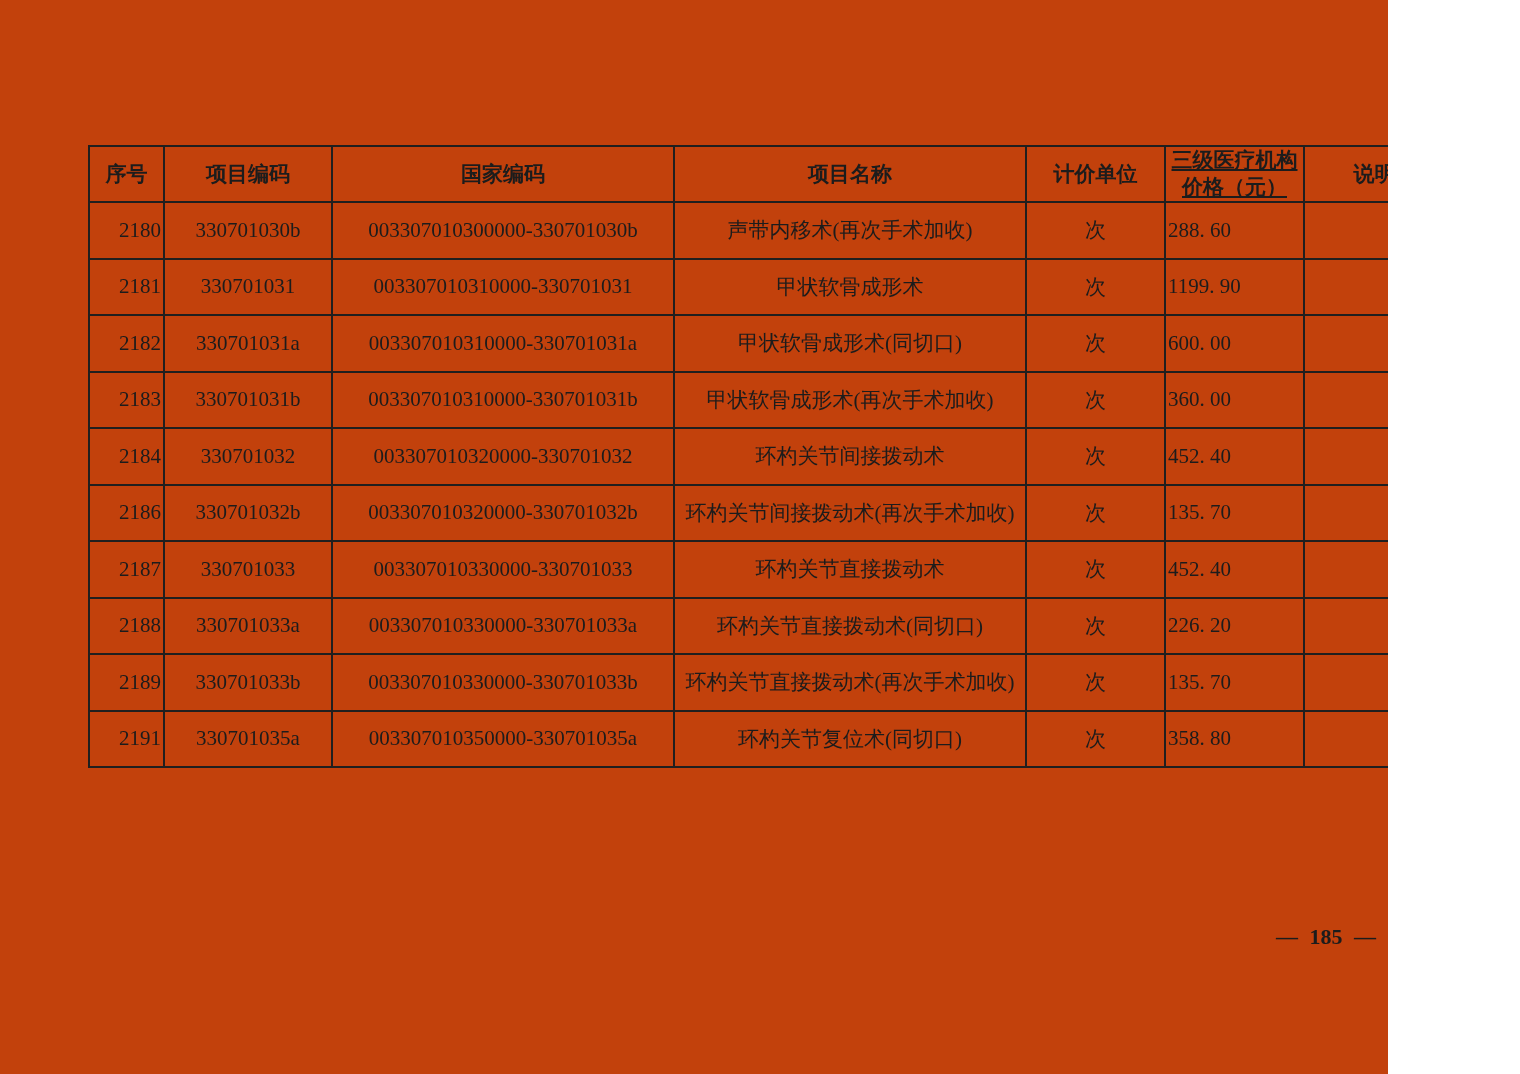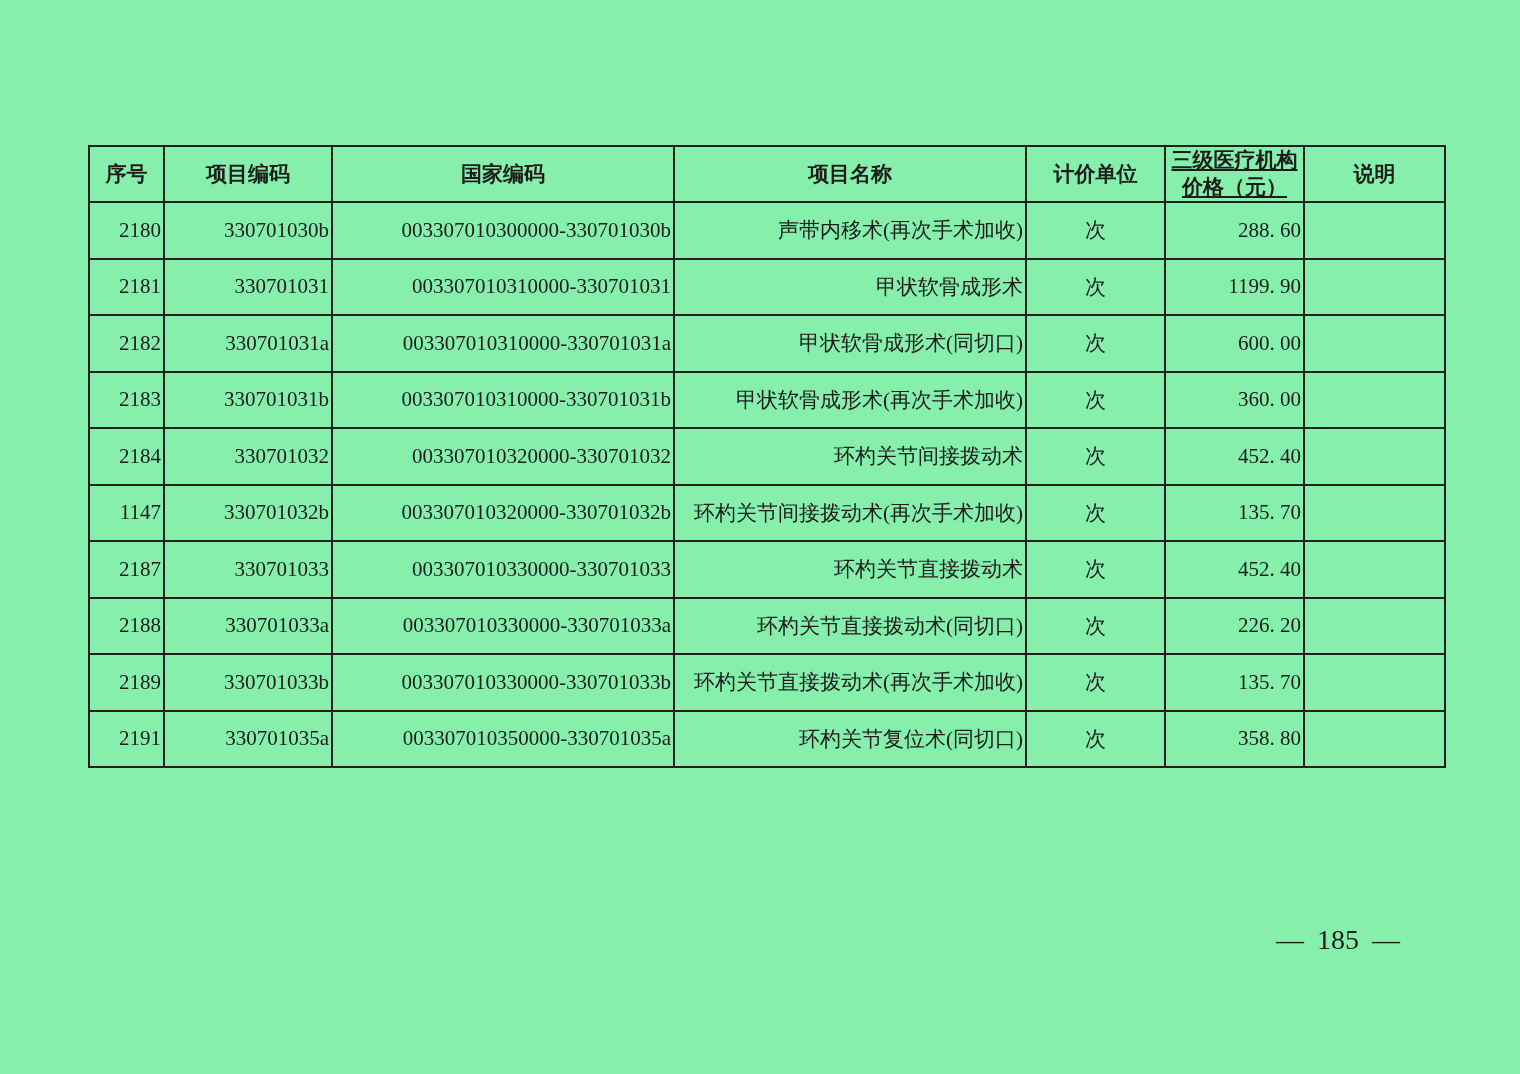--- a/index.html
+++ b/index.html
@@ -2,23 +2,23 @@
 <html><head>
 <meta charset="utf-8">
 <style>
   html, body {
     margin: 0;
     padding: 0;
     background: #ffffff;
   }
   .page {
     position: relative;
-    width: 1520px;
+    width: 1388px;
     height: 1074px;
-    background: #86efac;
+    background: #c2410c;
     overflow: hidden;
     font-family: "Liberation Serif", "DejaVu Serif", serif;
     color: #1c1c1c;
   }
   table.price-table {
     position: absolute;
     left: 88px;
     top: 145px;
     width: 1356px;
     border-collapse: collapse;
@@ -43,31 +43,32 @@
     height: 54.5px;
     font-size: 21px;
     font-weight: normal;
     vertical-align: middle;
     padding: 0 2px;
   }
   .hl { display: block; line-height: 27px; text-decoration: underline; }
   .cell-seq   { text-align: right; }
   .cell-item_code,
   .cell-national_code,
-  .cell-item_name { text-align: right; padding-left: 3px; }
+  .cell-item_name { text-align: center; padding-left: 3px; }
   .cell-unit  { text-align: center; }
-  .cell-price { text-align: right; }
+  .cell-price { text-align: left; }
   .cell-note  { text-align: center; }
   .page-number {
     position: absolute;
     left: 1276px;
     top: 924px;
-    font-size: 28px;
+    font-size: 22px;
     word-spacing: 6px;
     color: #1c1c1c;
+    font-weight: bold;
   }
 </style>
 </head>
 <body>
 
 <div class="page">
 
   <table class="price-table">
     <colgroup>
       <col style="width:75px">
@@ -132,21 +133,21 @@
         <tr>
           <td class="cell-seq">2184</td>
           <td class="cell-item_code">330701032</td>
           <td class="cell-national_code">003307010320000-330701032</td>
           <td class="cell-item_name">环杓关节间接拨动术</td>
           <td class="cell-unit">次</td>
           <td class="cell-price">452. 40</td>
           <td class="cell-note"></td>
         </tr>
         <tr>
-          <td class="cell-seq">1147</td>
+          <td class="cell-seq">2186</td>
           <td class="cell-item_code">330701032b</td>
           <td class="cell-national_code">003307010320000-330701032b</td>
           <td class="cell-item_name">环杓关节间接拨动术(再次手术加收)</td>
           <td class="cell-unit">次</td>
           <td class="cell-price">135. 70</td>
           <td class="cell-note"></td>
         </tr>
         <tr>
           <td class="cell-seq">2187</td>
           <td class="cell-item_code">330701033</td>

